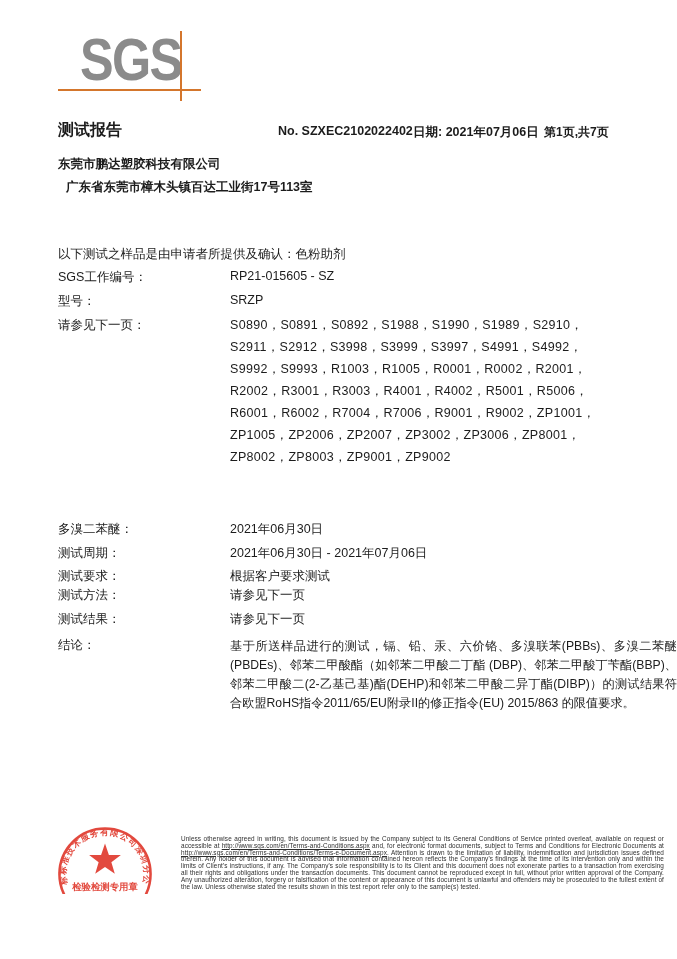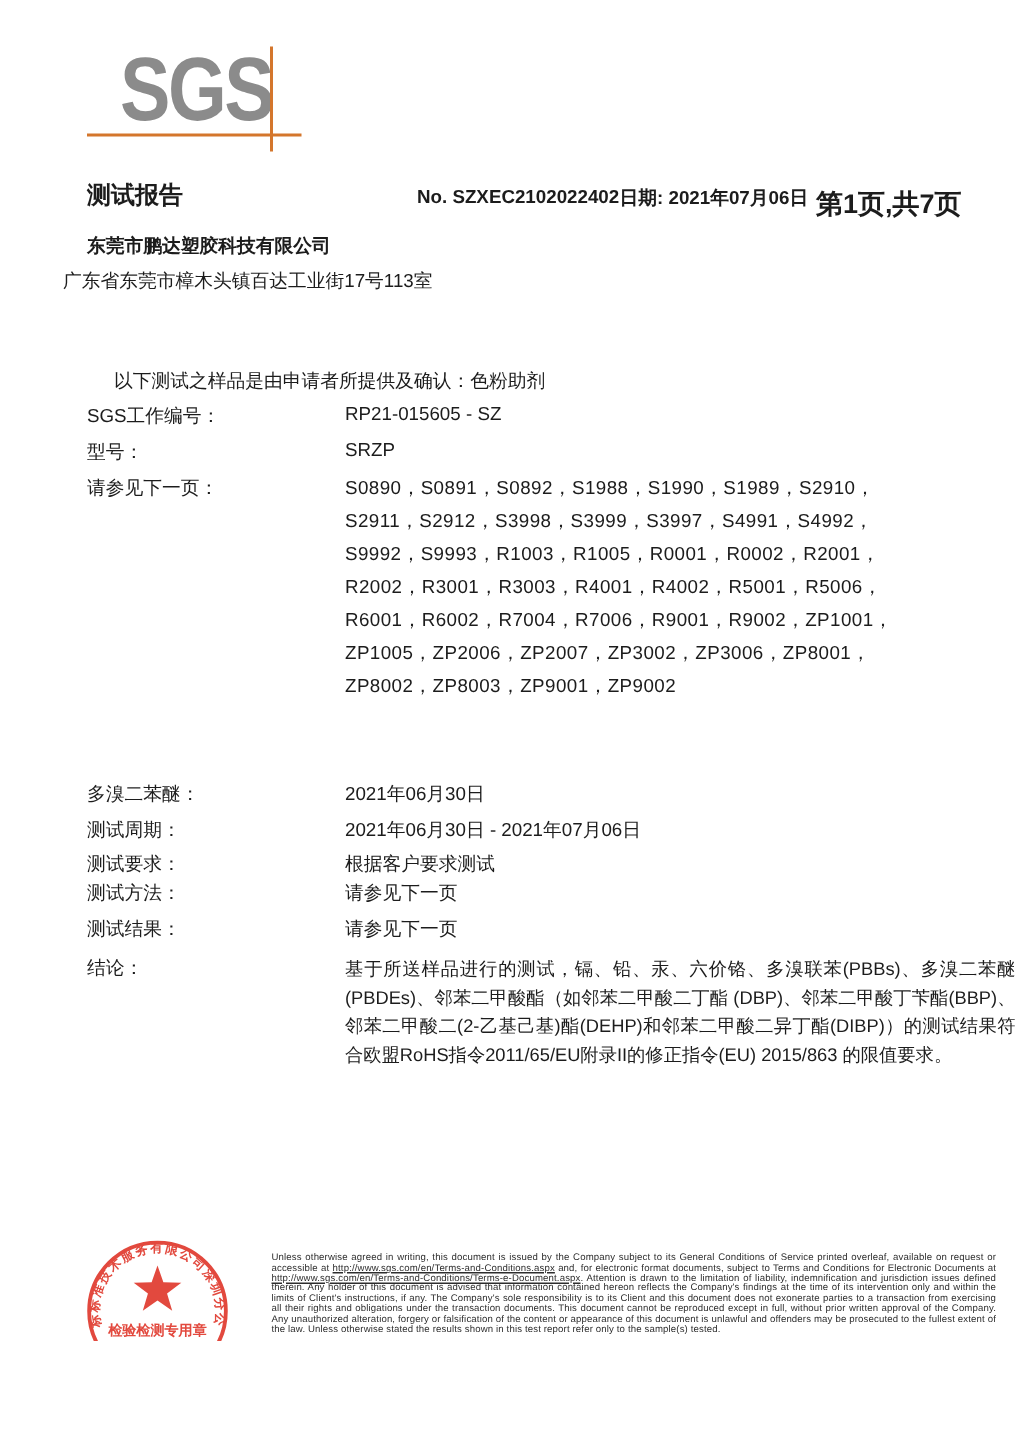--- a/index.html
+++ b/index.html
@@ -11,24 +11,24 @@
   .logo-text{
     position:absolute;left:80px;top:30px;font-size:60px;line-height:60px;font-weight:bold;
     color:#8b8b8b;letter-spacing:-2px;transform:scale(0.84,1);transform-origin:left top;
   }
   .logo-hline{position:absolute;left:58px;top:89px;width:143px;height:2px;background:#d4762c;}
   .logo-vline{position:absolute;left:180px;top:31px;width:2px;height:70px;background:#d4762c;}
   
   .report-title{position:absolute;left:58px;top:120px;font-size:16px;font-weight:bold;}
   .report-no{position:absolute;left:230px;top:124px;font-size:12.5px;font-weight:600;padding-left:48px;}
   .report-date{position:absolute;left:413px;top:124px;font-size:12.5px;font-weight:600;}
-  .report-page{position:absolute;left:544px;top:124px;font-size:18px;font-weight:600;}
+  .report-page{position:absolute;left:544px;top:124px;font-size:12px;font-weight:600;}
   .applicant-name{position:absolute;left:58px;top:156px;font-size:12.5px;font-weight:600;}
-  .applicant-address{position:absolute;left:42px;top:179px;font-size:12.5px;font-weight:400;}
-  .sample-statement{position:absolute;left:58px;top:246px;font-size:12.5px;margin-left:18px;}
+  .applicant-address{position:absolute;left:66px;top:179px;font-size:12.5px;font-weight:700;}
+  .sample-statement{position:absolute;left:58px;top:246px;font-size:12.5px;}
   
   .flabel{position:absolute;left:58px;font-size:12.5px;}
   .fvalue{position:absolute;left:230px;font-size:12.5px;}
   .t-jobno{top:269px;}  .t-model{top:293px;}
   .t-ref{top:317px;}
   .ref-lines div{height:22px;font-size:12.5px;letter-spacing:0.3px;}
   .t-received{top:521px;} .t-period{top:545px;}
   .t-request{top:568px;}  .t-methodr{top:587px;}
   .t-results{top:611px;}  .t-conclusion{top:637px;}
   .conclusion-text{width:447px;line-height:19px;text-align:justify;font-size:12.2px;}

